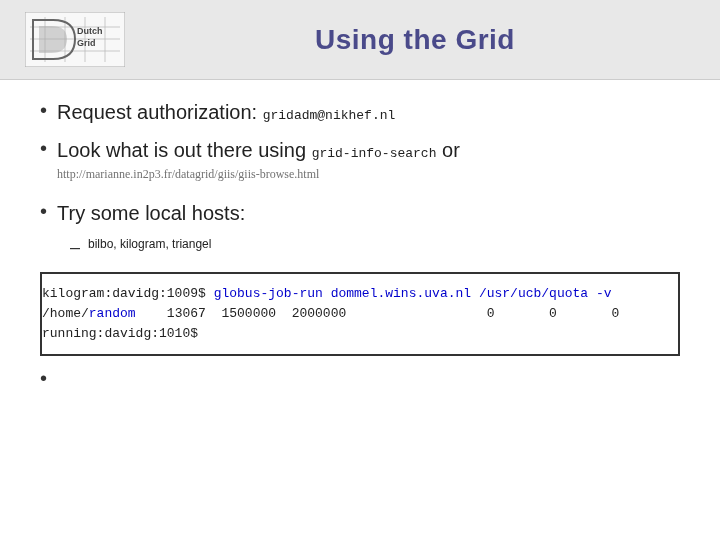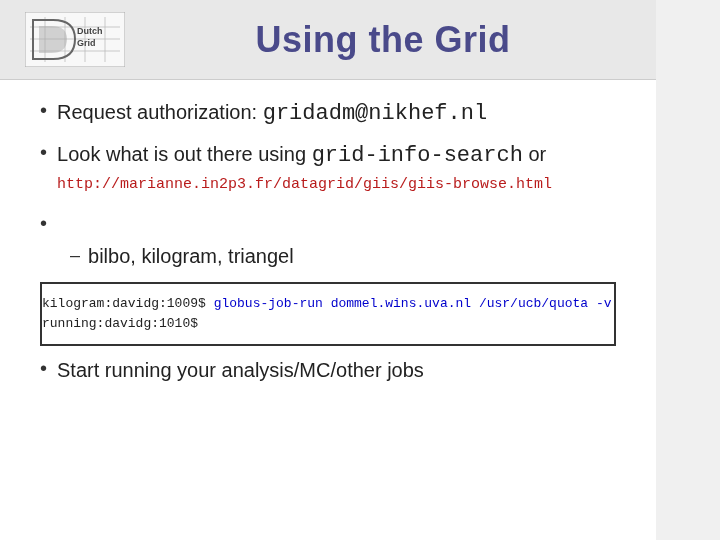--- a/index.html
+++ b/index.html
@@ -10,21 +10,21 @@
 
     body {
       width: 720px;
       height: 540px;
       background: #f0f0f0;
       font-family: Arial, Helvetica, sans-serif;
       overflow: hidden;
     }
 
     .slide {
-      width: 656px;
+      width: 720px;
       height: 540px;
       background: #ffffff;
       display: flex;
       flex-direction: column;
     }
 
     .header {
       background: #e8e8e8;
       display: flex;
       align-items: center;
@@ -48,21 +48,21 @@
     }
 
     .title-area {
       flex: 1;
       display: flex;
       align-items: center;
       justify-content: center;
     }
 
     .slide-title {
-      font-size: 36px;
+      font-size: 28px;
       font-weight: bold;
       color: #4a4a8a;
       letter-spacing: 0.5px;
     }
 
     .content {
       flex: 1;
       padding: 18px 40px 12px 40px;
       display: flex;
       flex-direction: column;
@@ -84,48 +84,48 @@
     }
 
     .bullet-text {
       font-size: 20px;
       color: #222;
       line-height: 1.4;
     }
 
     .bullet-text code, .mono {
       font-family: 'Courier New', Courier, monospace;
-      font-size: 22px;
+      font-size: 13px;
       color: #222;
     }
 
     .url-mono {
-      font-family: Liberation Mono, monospace;
-      font-size: 15px;
-      color: #b91c1c;
+      font-family: Liberation Serif, serif;
+      font-size: 12px;
+      color: #737373;
       display: block;
       margin-left: 0px;
       margin-top: 2px;
     }
 
     .sub-bullet {
       display: flex;
       align-items: flex-start;
       margin-left: 30px;
       margin-bottom: 8px;
     }
 
     .sub-bullet-dash {
       font-size: 18px;
       color: #333;
       margin-right: 8px;
     }
 
     .sub-bullet-text {
-      font-size: 20px;
+      font-size: 12px;
       color: #222;
     }
 
     .code-box {
       border: 2px solid #333;
       background: #fff;
       margin: 6px 0 10px 0;
       padding: 10px 0;
       font-family: 'Courier New', Courier, monospace;
       font-size: 13px;
@@ -193,30 +193,31 @@
       <span class="bullet-text">
         Look what is out there using <code>grid-info-search</code> or<br>
         <span class="url-mono">http://marianne.in2p3.fr/datagrid/giis/giis-browse.html</span>
       </span>
     </div>
 
     <div class="spacer"></div>
 
     <div class="bullet-item">
       <span class="bullet">•</span>
+      <span class="bullet-text">Try some local hosts:</span>
     </div>
     <div class="sub-bullet">
       <span class="sub-bullet-dash">–</span>
       <span class="sub-bullet-text">bilbo, kilogram, triangel</span>
     </div>
 
     <div class="code-box">
       <span class="code-line">kilogram:davidg:1009$ <span class="code-highlight">globus-job-run dommel.wins.uva.nl /usr/ucb/quota -v</span></span>
+      <span class="code-line">/home/<span class="code-highlight">random</span>    13067  1500000  2000000                  0       0       0</span>
       <span class="code-line">running:davidg:1010$ </span>
     </div>
 
     <div class="bullet-item">
       <span class="bullet">•</span>
-      <span class="bullet-text">Start running your analysis/MC/other jobs</span>
     </div>
 
   </div>
 </div>
 
 </body></html>

